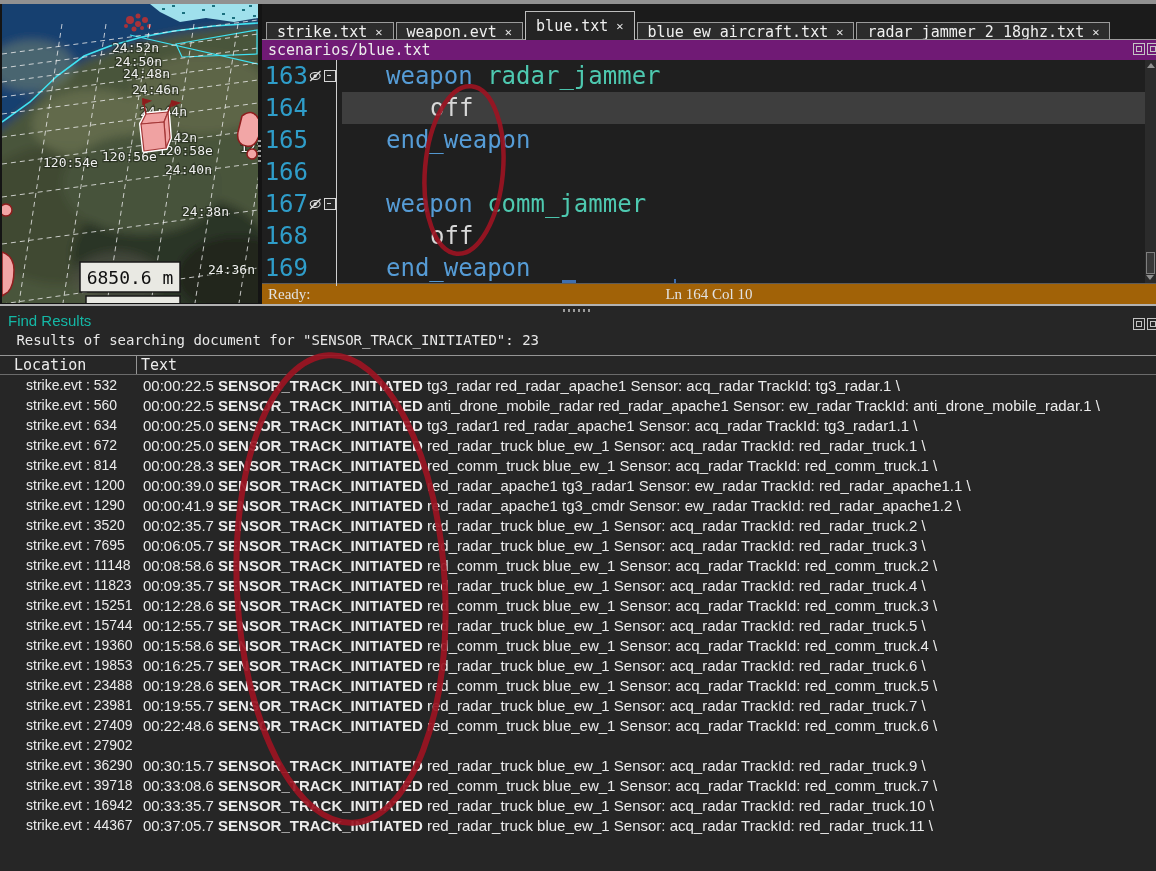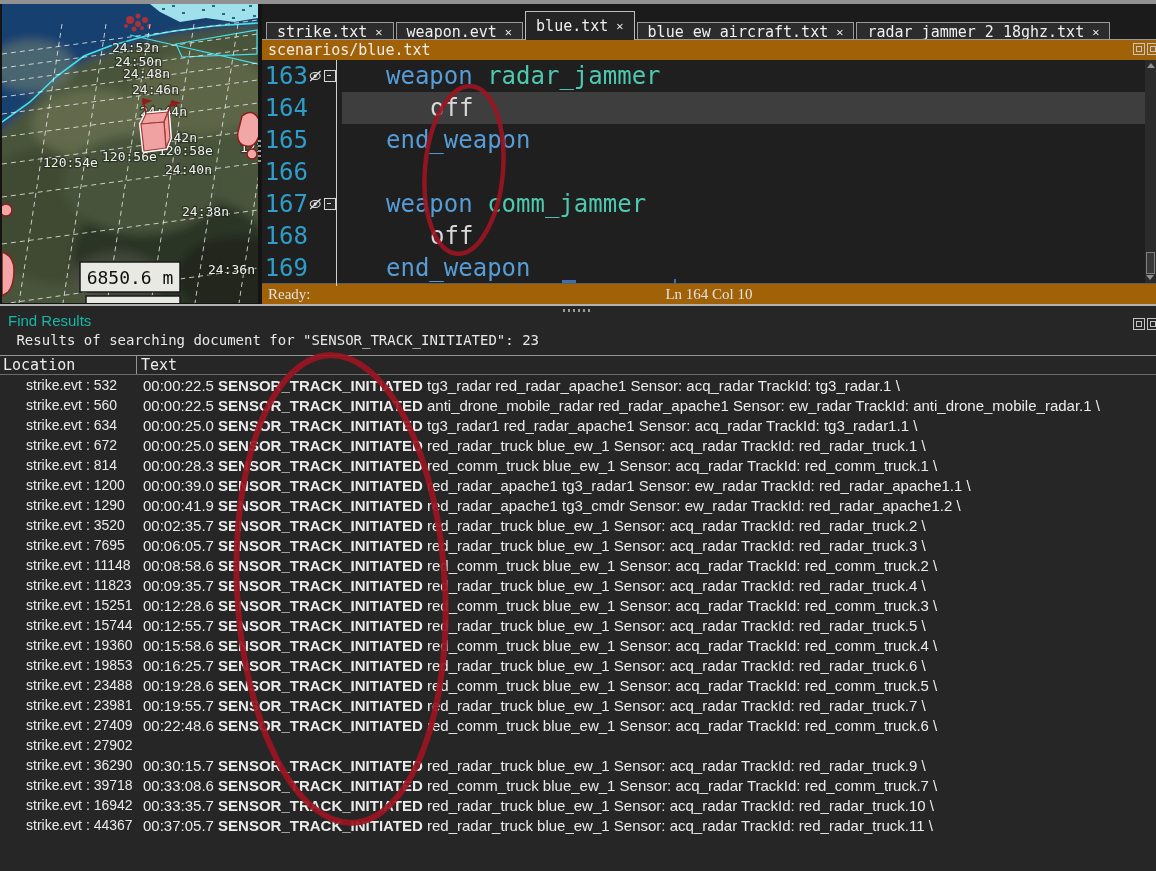--- a/index.html
+++ b/index.html
@@ -23,21 +23,21 @@
   
   #editor-panel{position:absolute;left:262px;top:4px;width:894px;height:300px;background:#1b1b1b;}
   #tab-bar{position:absolute;left:4px;top:7px;right:0;height:29px;display:flex;align-items:flex-end;}
   #tab-bar::after{content:'';position:absolute;left:-4px;right:0;bottom:0;height:1px;background:#9b9b9b;z-index:1;}
   .tab{box-sizing:border-box;height:18px;margin-right:2px;display:flex;align-items:center;gap:8px;
        padding:0 10px;background:#2c2c2c;border:1px solid #9b9b9b;border-bottom:none;
        font-family:"DejaVu Sans Mono",monospace;font-size:15px;color:#f0f0f0;white-space:nowrap;cursor:default;}
   .tab.active{height:29px;background:#242424;z-index:2;border-color:#bdbdbd;}
   .tab-close{font-size:12px;font-weight:bold;color:#e8e8e8;}
 
-  #path-row{position:absolute;left:0;top:36px;right:0;height:20px;background:#a16207;
+  #path-row{position:absolute;left:0;top:36px;right:0;height:20px;background:#701a75;
             font-family:"DejaVu Sans Mono",monospace;font-size:15px;color:#ececec;line-height:20px;padding-left:6px;box-sizing:border-box;}
 
   .win-icon{position:absolute;width:10px;height:10px;border:1px solid #c4c4c4;background:transparent;}
   .win-icon::after{content:'';position:absolute;left:2px;top:2px;width:4px;height:4px;border:1px solid #c4c4c4;}
 
   #code-area{position:absolute;left:0;top:56px;right:0;height:226px;background:#1f1f1f;overflow:hidden;}
   #gutter-divider{position:absolute;left:74px;top:0;bottom:0;width:1px;background:#cfcfcf;z-index:3;}
   .code-line{position:relative;height:32px;display:flex;align-items:center;}
   .ln{width:46px;flex:0 0 46px;text-align:right;font-family:"DejaVu Sans Mono",monospace;
       font-size:24px;color:#2f9dc9;line-height:32px;}
@@ -67,21 +67,21 @@
 
   
   #find-panel{position:absolute;left:0;top:306px;width:1156px;bottom:0;background:#262626;}
   #drag-dots{position:absolute;left:563px;top:3px;width:28px;height:3px;
              background:repeating-linear-gradient(90deg,#9a9a9a 0 2px,transparent 2px 5px);}
   #fr-title{padding:6px 0 0 8px;font-size:15px;color:#14b8a6;}
   #fr-summary{padding:3px 0 0 8px;font-family:"DejaVu Sans Mono",monospace;font-size:14px;color:#e8e8e8;white-space:pre;}
   #fr-header{position:absolute;left:0;top:49px;right:0;height:20px;box-sizing:border-box;display:flex;
              border-top:1px solid #959595;border-bottom:1px solid #6b6b6b;
              font-family:"DejaVu Sans Mono",monospace;font-size:15px;color:#ececec;line-height:18px;}
-  #fr-h-loc{width:137px;flex:0 0 137px;padding-left:3px;box-sizing:border-box;border-right:1px solid #959595;}
+  #fr-h-loc{width:137px;flex:0 0 137px;padding-left:14px;box-sizing:border-box;border-right:1px solid #959595;}
   #fr-h-text{padding-left:4px;}
   #results-list{position:absolute;left:0;top:71px;right:0;bottom:0;overflow:hidden;}
   .result-row{height:20px;display:flex;align-items:flex-start;white-space:pre;overflow:hidden;color:#ebebeb;}
   .rr-loc{width:143px;flex:0 0 143px;padding-left:26px;box-sizing:border-box;font-size:14px;overflow:hidden;}
   .rr-text{flex:1;font-size:15px;overflow:hidden;white-space:pre;}
   .rr-event{font-weight:700;}
 
   
   #annotations{position:absolute;left:0;top:0;width:1156px;height:871px;pointer-events:none;z-index:50;}
 </style>

